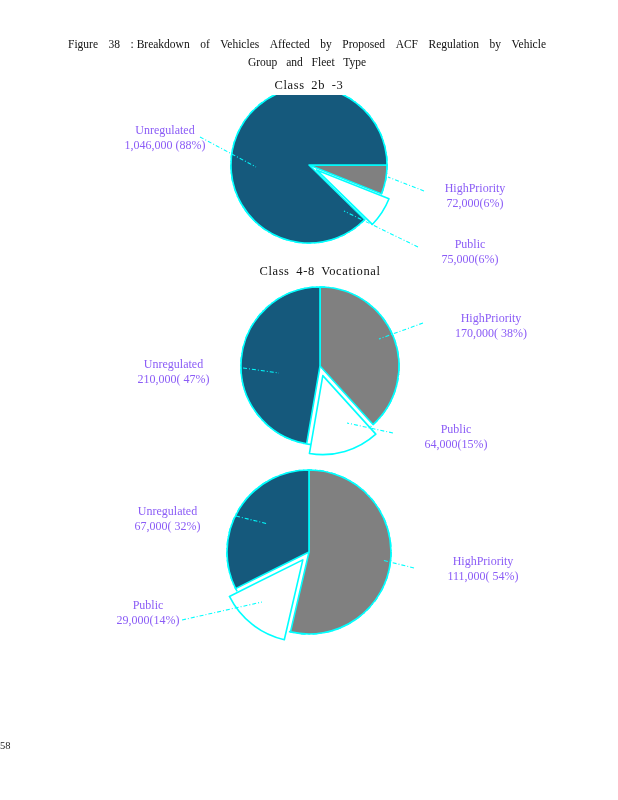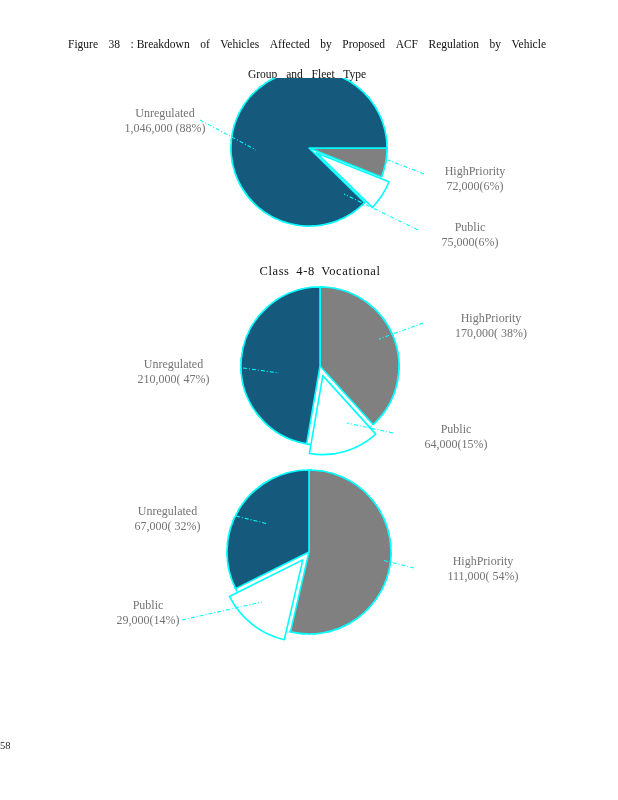--- a/index.html
+++ b/index.html
@@ -34,21 +34,21 @@
   .caption-line1 {
     display: block;
     text-align: justify;
     text-align-last: justify;
     white-space: nowrap;
   }
   .caption-line2 {
     display: block;
     text-align: center;
     word-spacing: 6px;
-    margin-top: 13px;
+    margin-top: 1px;
   }
   .caption-line1 span { display: inline-block; }
 
   
   .chart-block {
     position: absolute;
     left: 0;
     width: 618px;
   }
   #chart-1 { top: 78px;  height: 180px; }
@@ -68,21 +68,21 @@
     position: relative;
     width: 618px;
   }
   svg.pie { display: block; }
 
   
   .lbl {
     position: absolute;
     font-size: 12px;
     line-height: 14.5px;
-    color: #737373;
+    color: #8b5cf6;
     white-space: nowrap;
   }
   .lbl .l1 { display: block; }
   .lbl .l2 { display: block; }
   .lbl.center  { text-align: center; }
 
   
   .page-number {
     position: absolute;
     left: 0;
@@ -109,20 +109,21 @@
       <span>Proposed</span>
       <span>ACF</span>
       <span>Regulation</span>
       <span>by</span>
       <span>Vehicle</span>
     </span>
     <span class="caption-line2">Group and Fleet Type</span>
   </div>
 
   <div class="chart-block" id="chart-1">
+    <div class="chart-title">Class  2b -3</div>
     <div class="chart-svg-wrap">
       <svg class="pie" id="pie-svg-0" width="618" height="160" viewBox="0 0 618 160">
           <circle cx="309" cy="70" r="78" fill="none" stroke="#00FFFF" stroke-width="1.6" stroke-dasharray="5 3 1 3"></circle>
           <g transform="translate(0.00 0.00)">
             <path d="M 309 70 L 387 70 A 78 78 0 0 1 381.4588732605772 98.87406597290399 Z" fill="#808080" stroke="#00FFFF" stroke-width="1.6" stroke-linejoin="round"></path>
           </g>
           <g transform="translate(7.54 4.91)">
             <path d="M 309 70 L 381.4588732605772 98.87406597290399 A 78 78 0 0 1 364.76813586235704 124.53361369318642 Z" fill="#FFFFFF" stroke="#00FFFF" stroke-width="1.6" stroke-linejoin="round"></path>
           </g>
           <g transform="translate(0.00 0.00)">

